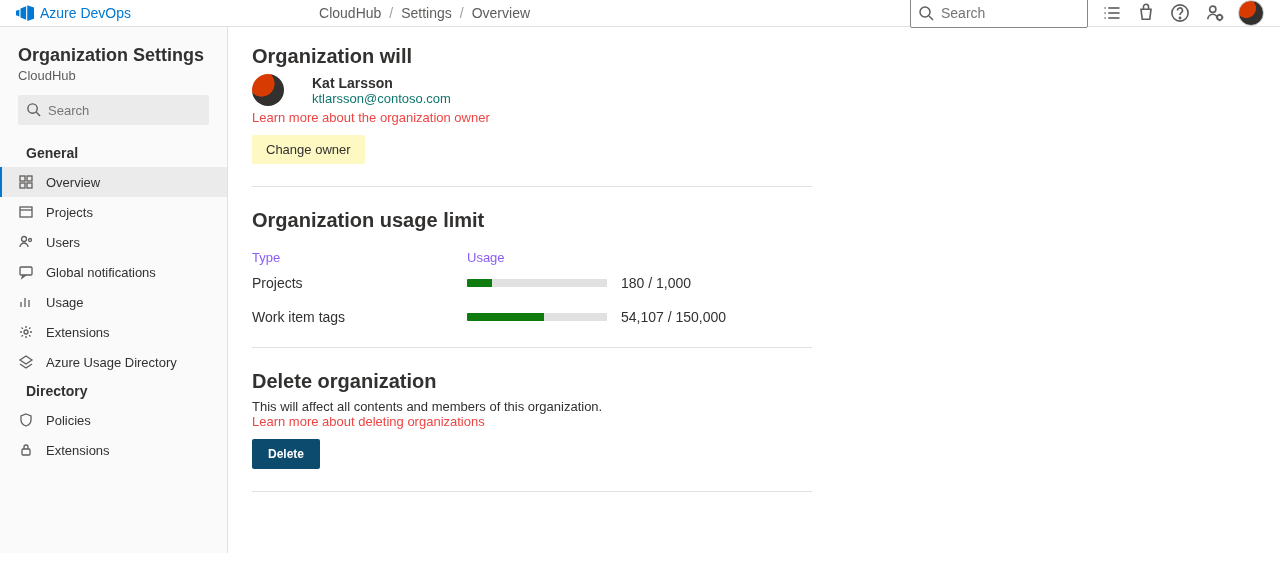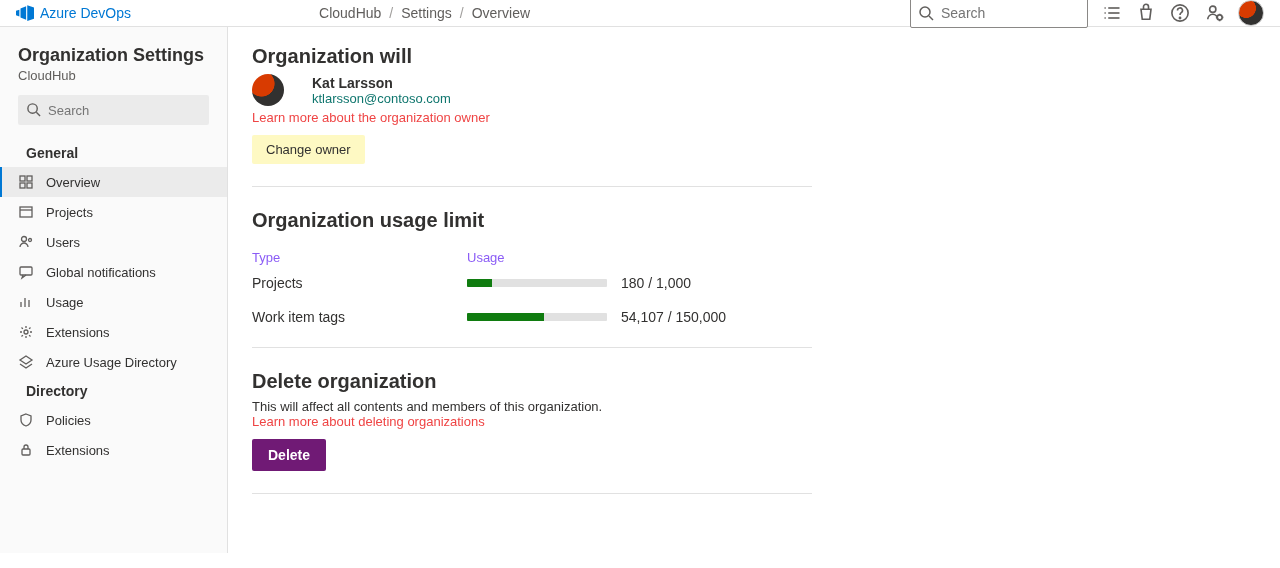--- a/index.html
+++ b/index.html
@@ -35,21 +35,21 @@
 .owner-email { font-size: 13px; color: #0f766e; }
 .link { color: #ef4444; font-size: 13px; cursor: pointer; }
 .btn-default { background: #fef9c3; border: none; padding: 7px 14px; font-size: 13px; font-weight: 400; color: #323130; cursor: pointer; margin-top: 10px; border-radius: 2px; }
 .hr { border: none; border-top: 1px solid #e1e1e1; margin: 22px 0; max-width: 560px; }
 .usage-headers { display: flex; font-size: 13px; color: #8b5cf6; margin: 18px 0 10px; }
 .col-type { width: 215px; }
 .col-usage { width: 180px; }
 .usage-row { display: flex; align-items: center; font-size: 14px; margin-bottom: 18px; }
 .progress { width: 140px; height: 8px; background: #e1e1e1; border-radius: 1px; margin-right: 14px; overflow: hidden; }
 .progress-fill { height: 100%; background: #107c10; }
-.btn-danger { background: #701a75; color: #fff; border: none; padding: 8px 16px; font-size: 14px; font-weight: 600; cursor: pointer; border-radius: 2px; margin-top: 10px; }
+.btn-danger { background: #0c4a6e; color: #fff; border: none; padding: 8px 16px; font-size: 12px; font-weight: 600; cursor: pointer; border-radius: 2px; margin-top: 10px; }
 .delete-desc { font-size: 13px; margin-top: 2px; }
 </style>
 </head>
 <body>
 
 <div class="topbar">
   <div class="logo">
     <svg viewBox="0 0 16 16" fill="#0078d4">
         <path d="M0 6l3-1v6l-3-1V6zm4-2l5-2v12l-5-2V4zm6-3l6 2v10l-6 2V1z"></path>
       </svg>

